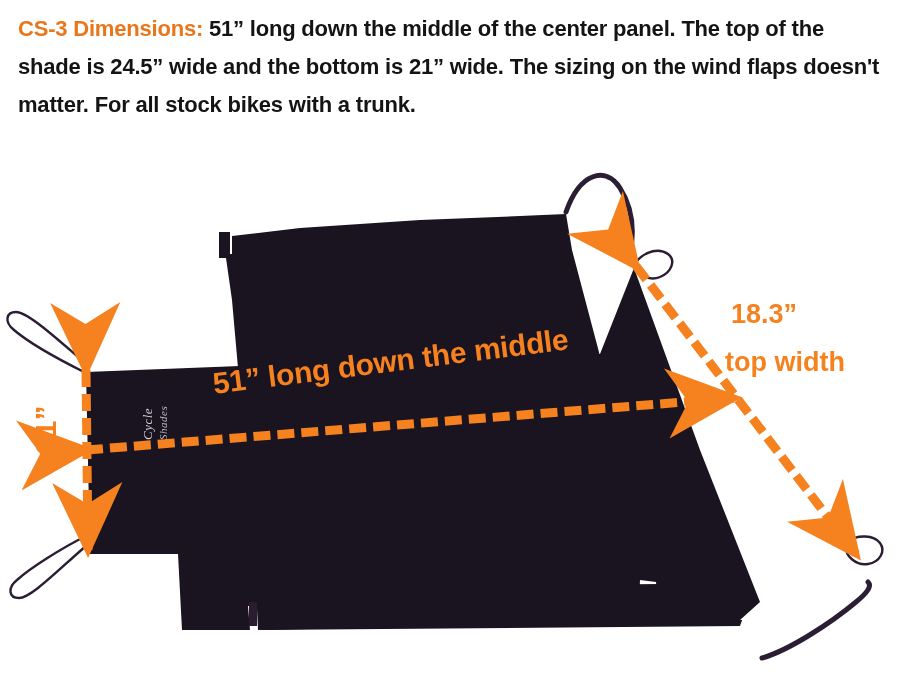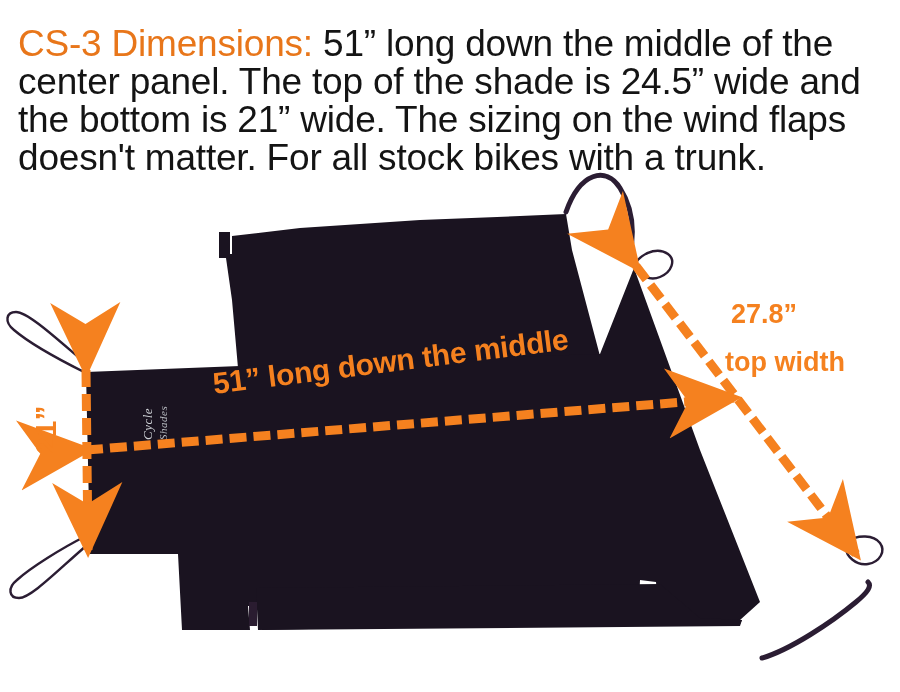--- a/index.html
+++ b/index.html
@@ -15,25 +15,25 @@
     width: 900px;
     height: 692px;
     background: #ffffff;
     overflow: hidden;
   }
 
   
   #description {
     position: absolute;
     left: 18px;
-    top: 25px;
+    top: 10px;
     width: 866px;
-    font-size: 37px;
+    font-size: 22px;
     line-height: 38px;
-    font-weight: 400;
+    font-weight: 700;
     color: #1a1a1a;
     letter-spacing: -0.2px;
   }
   #description .title {
     color: #E8761A;
   }
   #description .body-text {
     color: #141414;
   }
 
@@ -155,19 +155,19 @@
 
       <line x1="636" y1="116" x2="856" y2="404" stroke="#F5811F" stroke-width="9" stroke-dasharray="17 7" stroke-linecap="butt" marker-start="url(#arrA)" marker-end="url(#arrA)"></line>
 
       <line x1="86" y1="220" x2="88" y2="400" stroke="#F5811F" stroke-width="9" stroke-dasharray="17 7" stroke-linecap="butt" marker-start="url(#arrA)" marker-end="url(#arrA)"></line>
     </svg>
   </div>
 
   <div class="anno" id="label-length">51” long down the middle</div>
 
   <div class="anno" id="label-top-width">
-    <span>27.8”</span>
+    <span>18.3”</span>
     <span class="l2">top width</span>
   </div>
 
   <div class="anno" id="label-bottom-width">21”</div>
 
 </div>
 
 </body></html>

